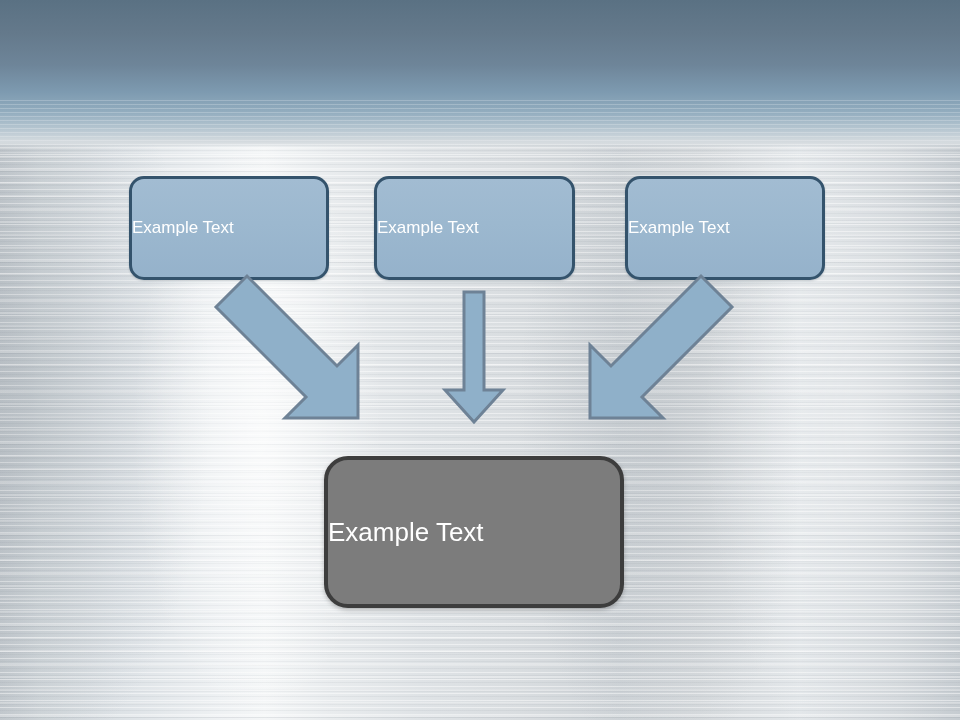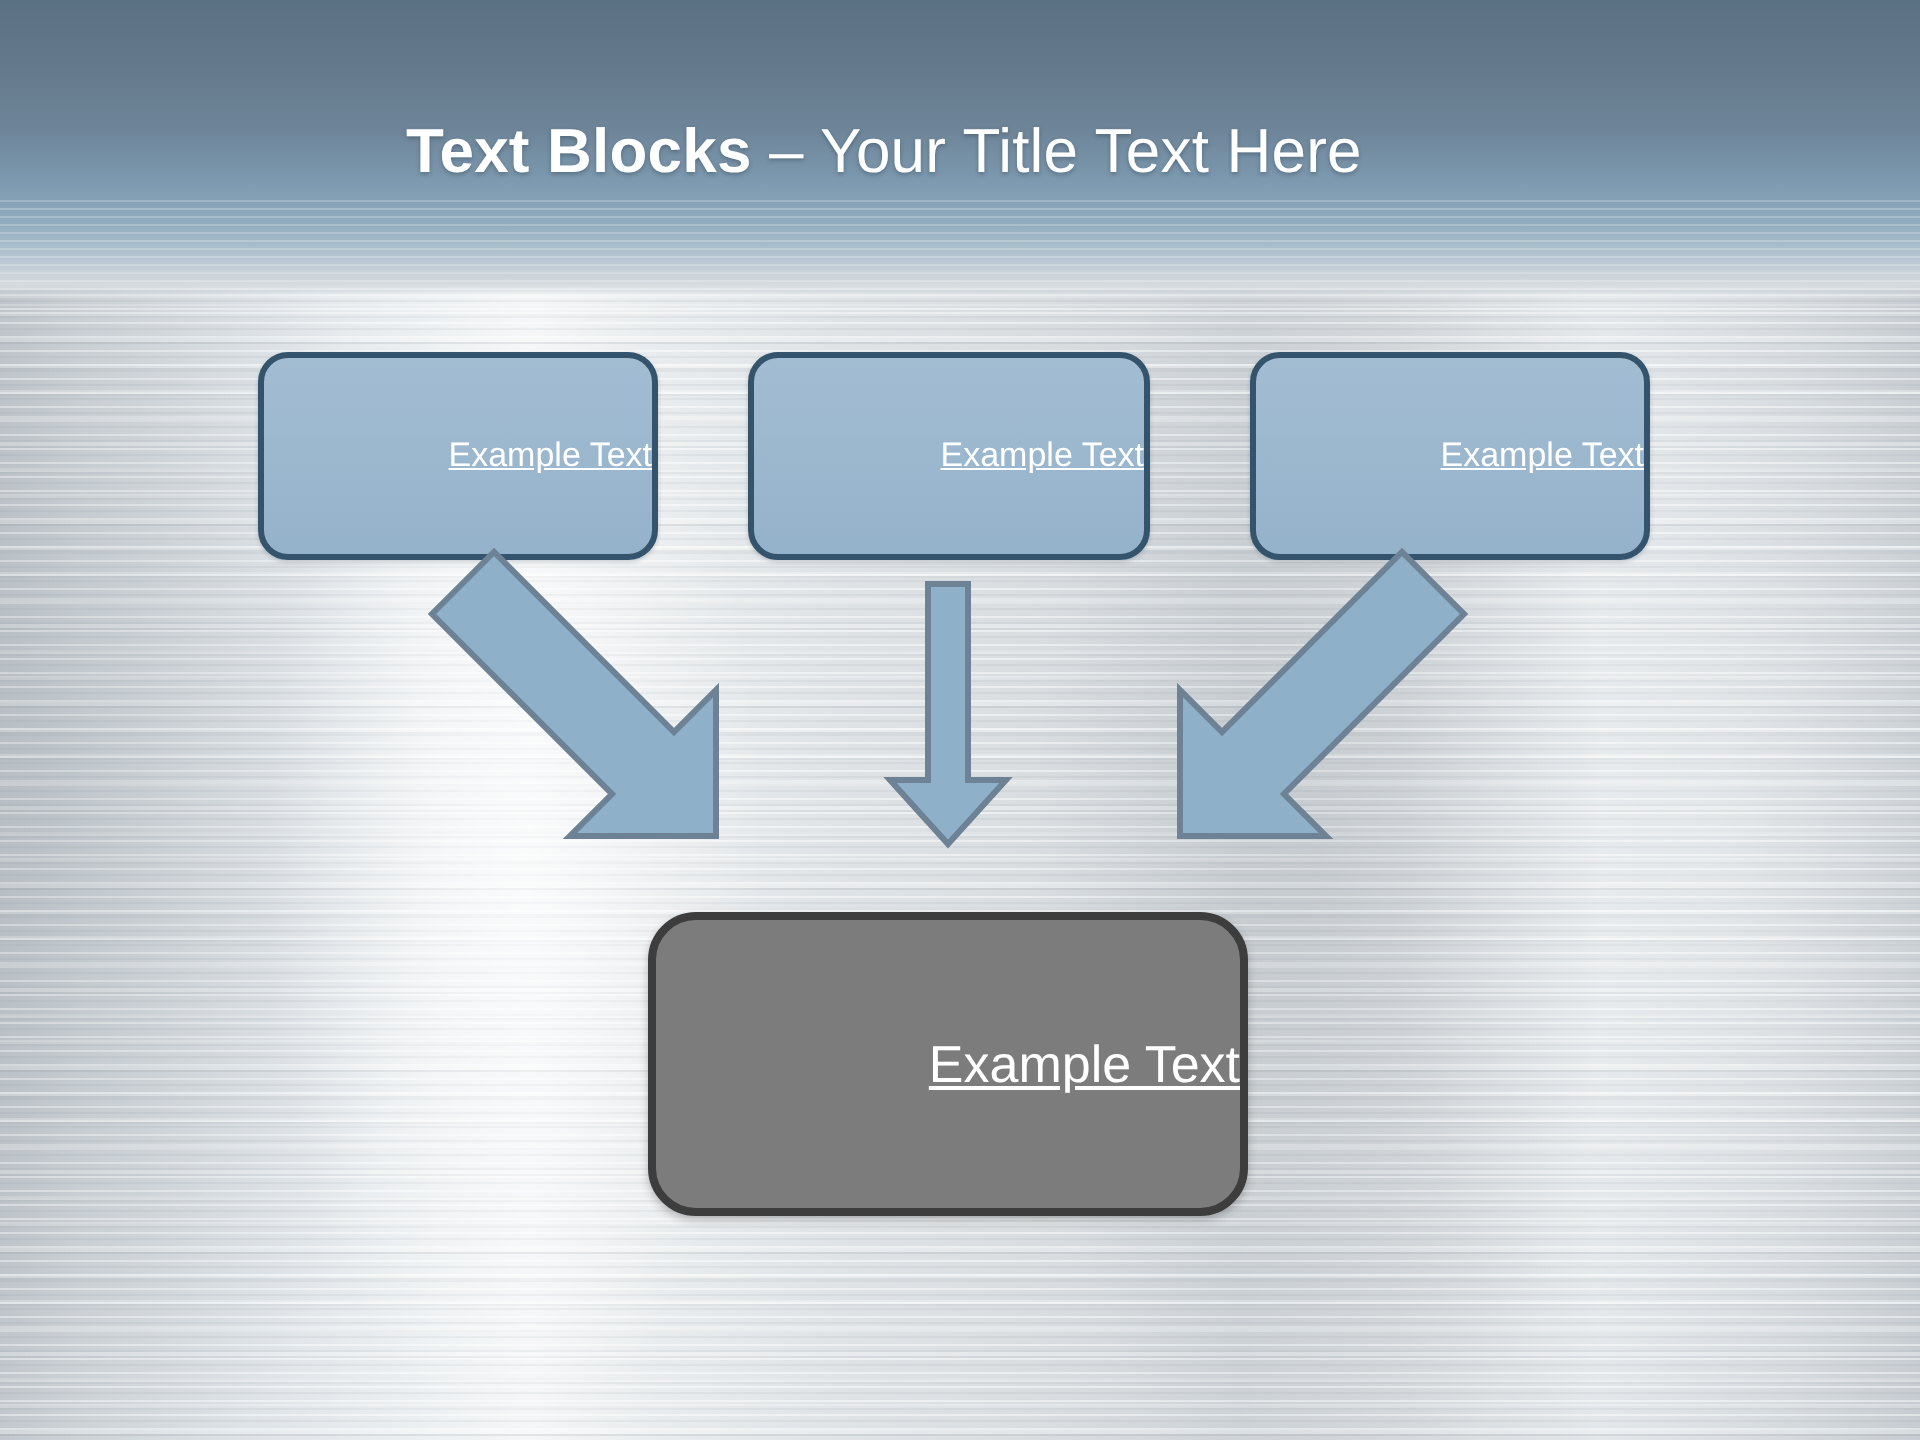--- a/index.html
+++ b/index.html
@@ -119,24 +119,23 @@
   }
   .title .strong { font-weight: bold; }
   .title .light  { font-weight: normal; }
 
   
   .node {
     position: absolute;
     box-sizing: border-box;
     display: flex;
     align-items: center;
-    justify-content: flex-end;
+    justify-content: flex-start;
     color: #ffffff;
     text-align: center;
-    text-decoration: underline;
   }
   .node-blue {
     background: linear-gradient(180deg, #a2bcd2 0%, #9cb8cf 45%, #95b2cb 100%);
     border: 3px solid #34536c;
     border-radius: 15px;
     font-size: 17px;
     box-shadow: 0 1px 2px rgba(60,75,90,0.25);
   }
   .node-gray {
     background: #7c7c7c;
@@ -172,23 +171,20 @@
 <div class="slide">
 
   <div class="bg-base"></div>
   <div class="bg-stripes"></div>
   <div class="bg-stripes2"></div>
   <div class="bg-vglow"></div>
 
   <div class="header-band"></div>
   <div class="header-band-stripes"></div>
 
-  <div class="title">
-    <span class="strong">Text Blocks </span><span class="light">– Your Title Text Here</span>
-  </div>
 
   <div class="node node-blue" id="box-left">
     <span>Example Text</span>
   </div>
 
   <div class="node node-blue" id="box-middle">
     <span>Example Text</span>
   </div>
 
   <div class="node node-blue" id="box-right">

